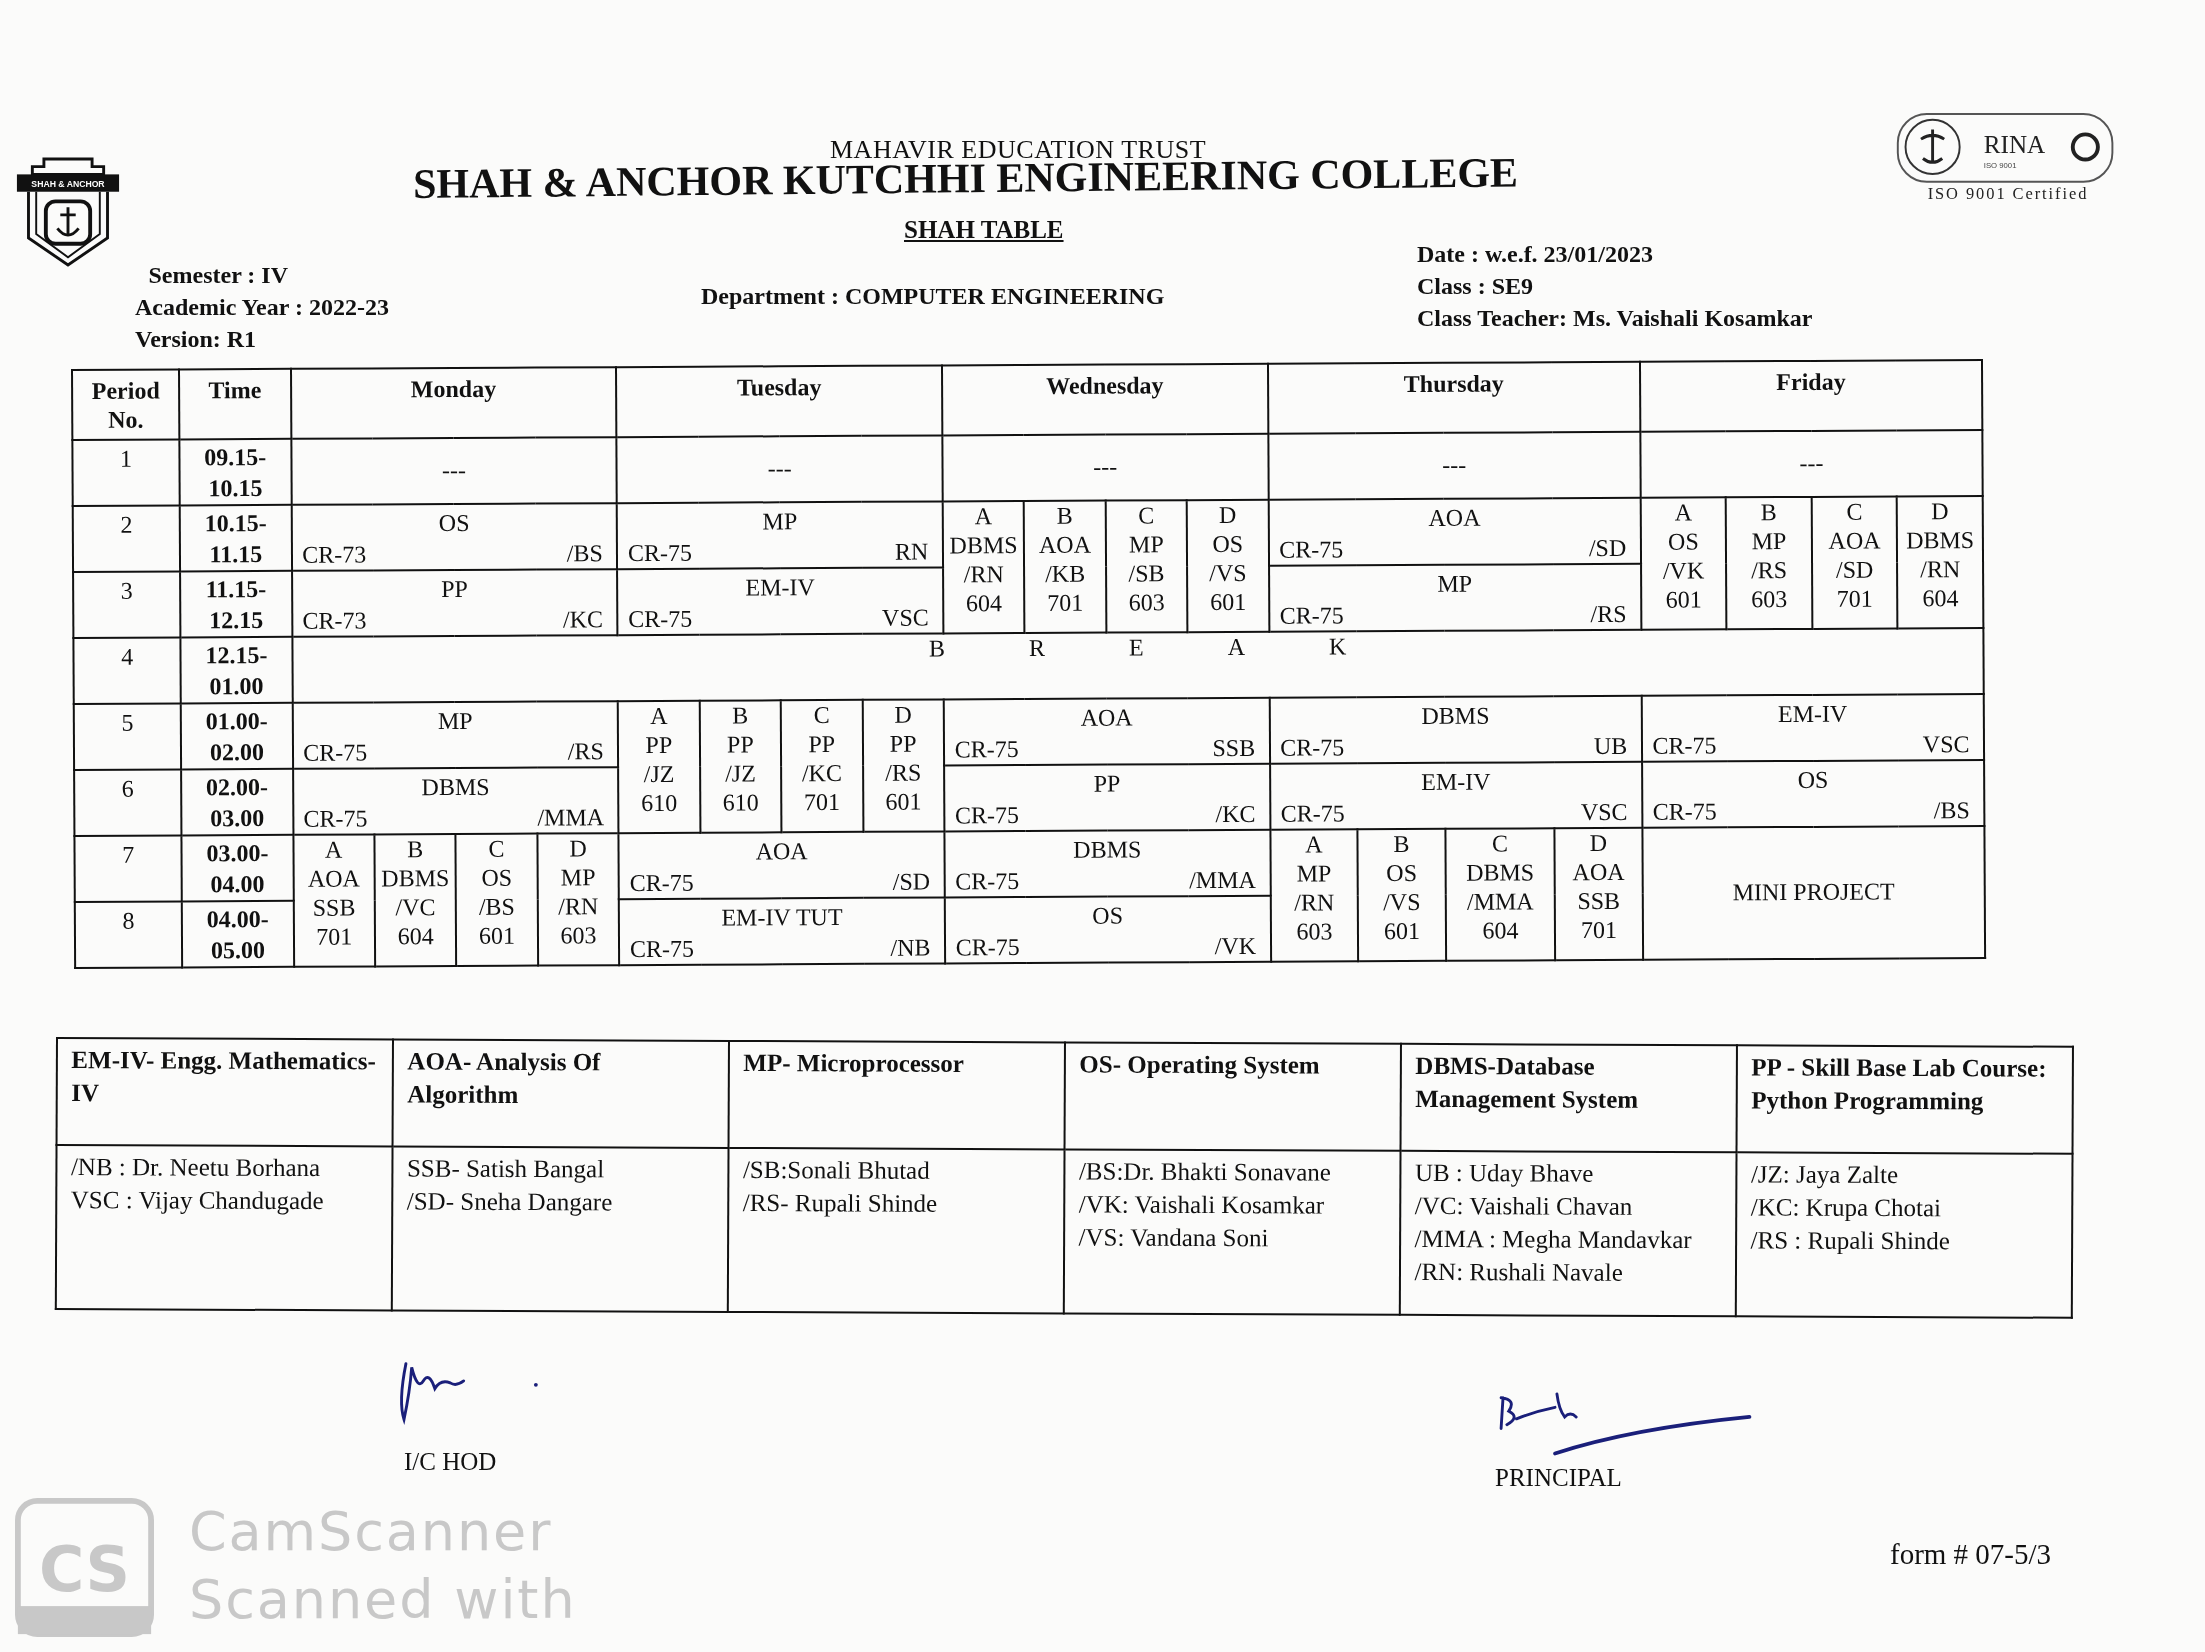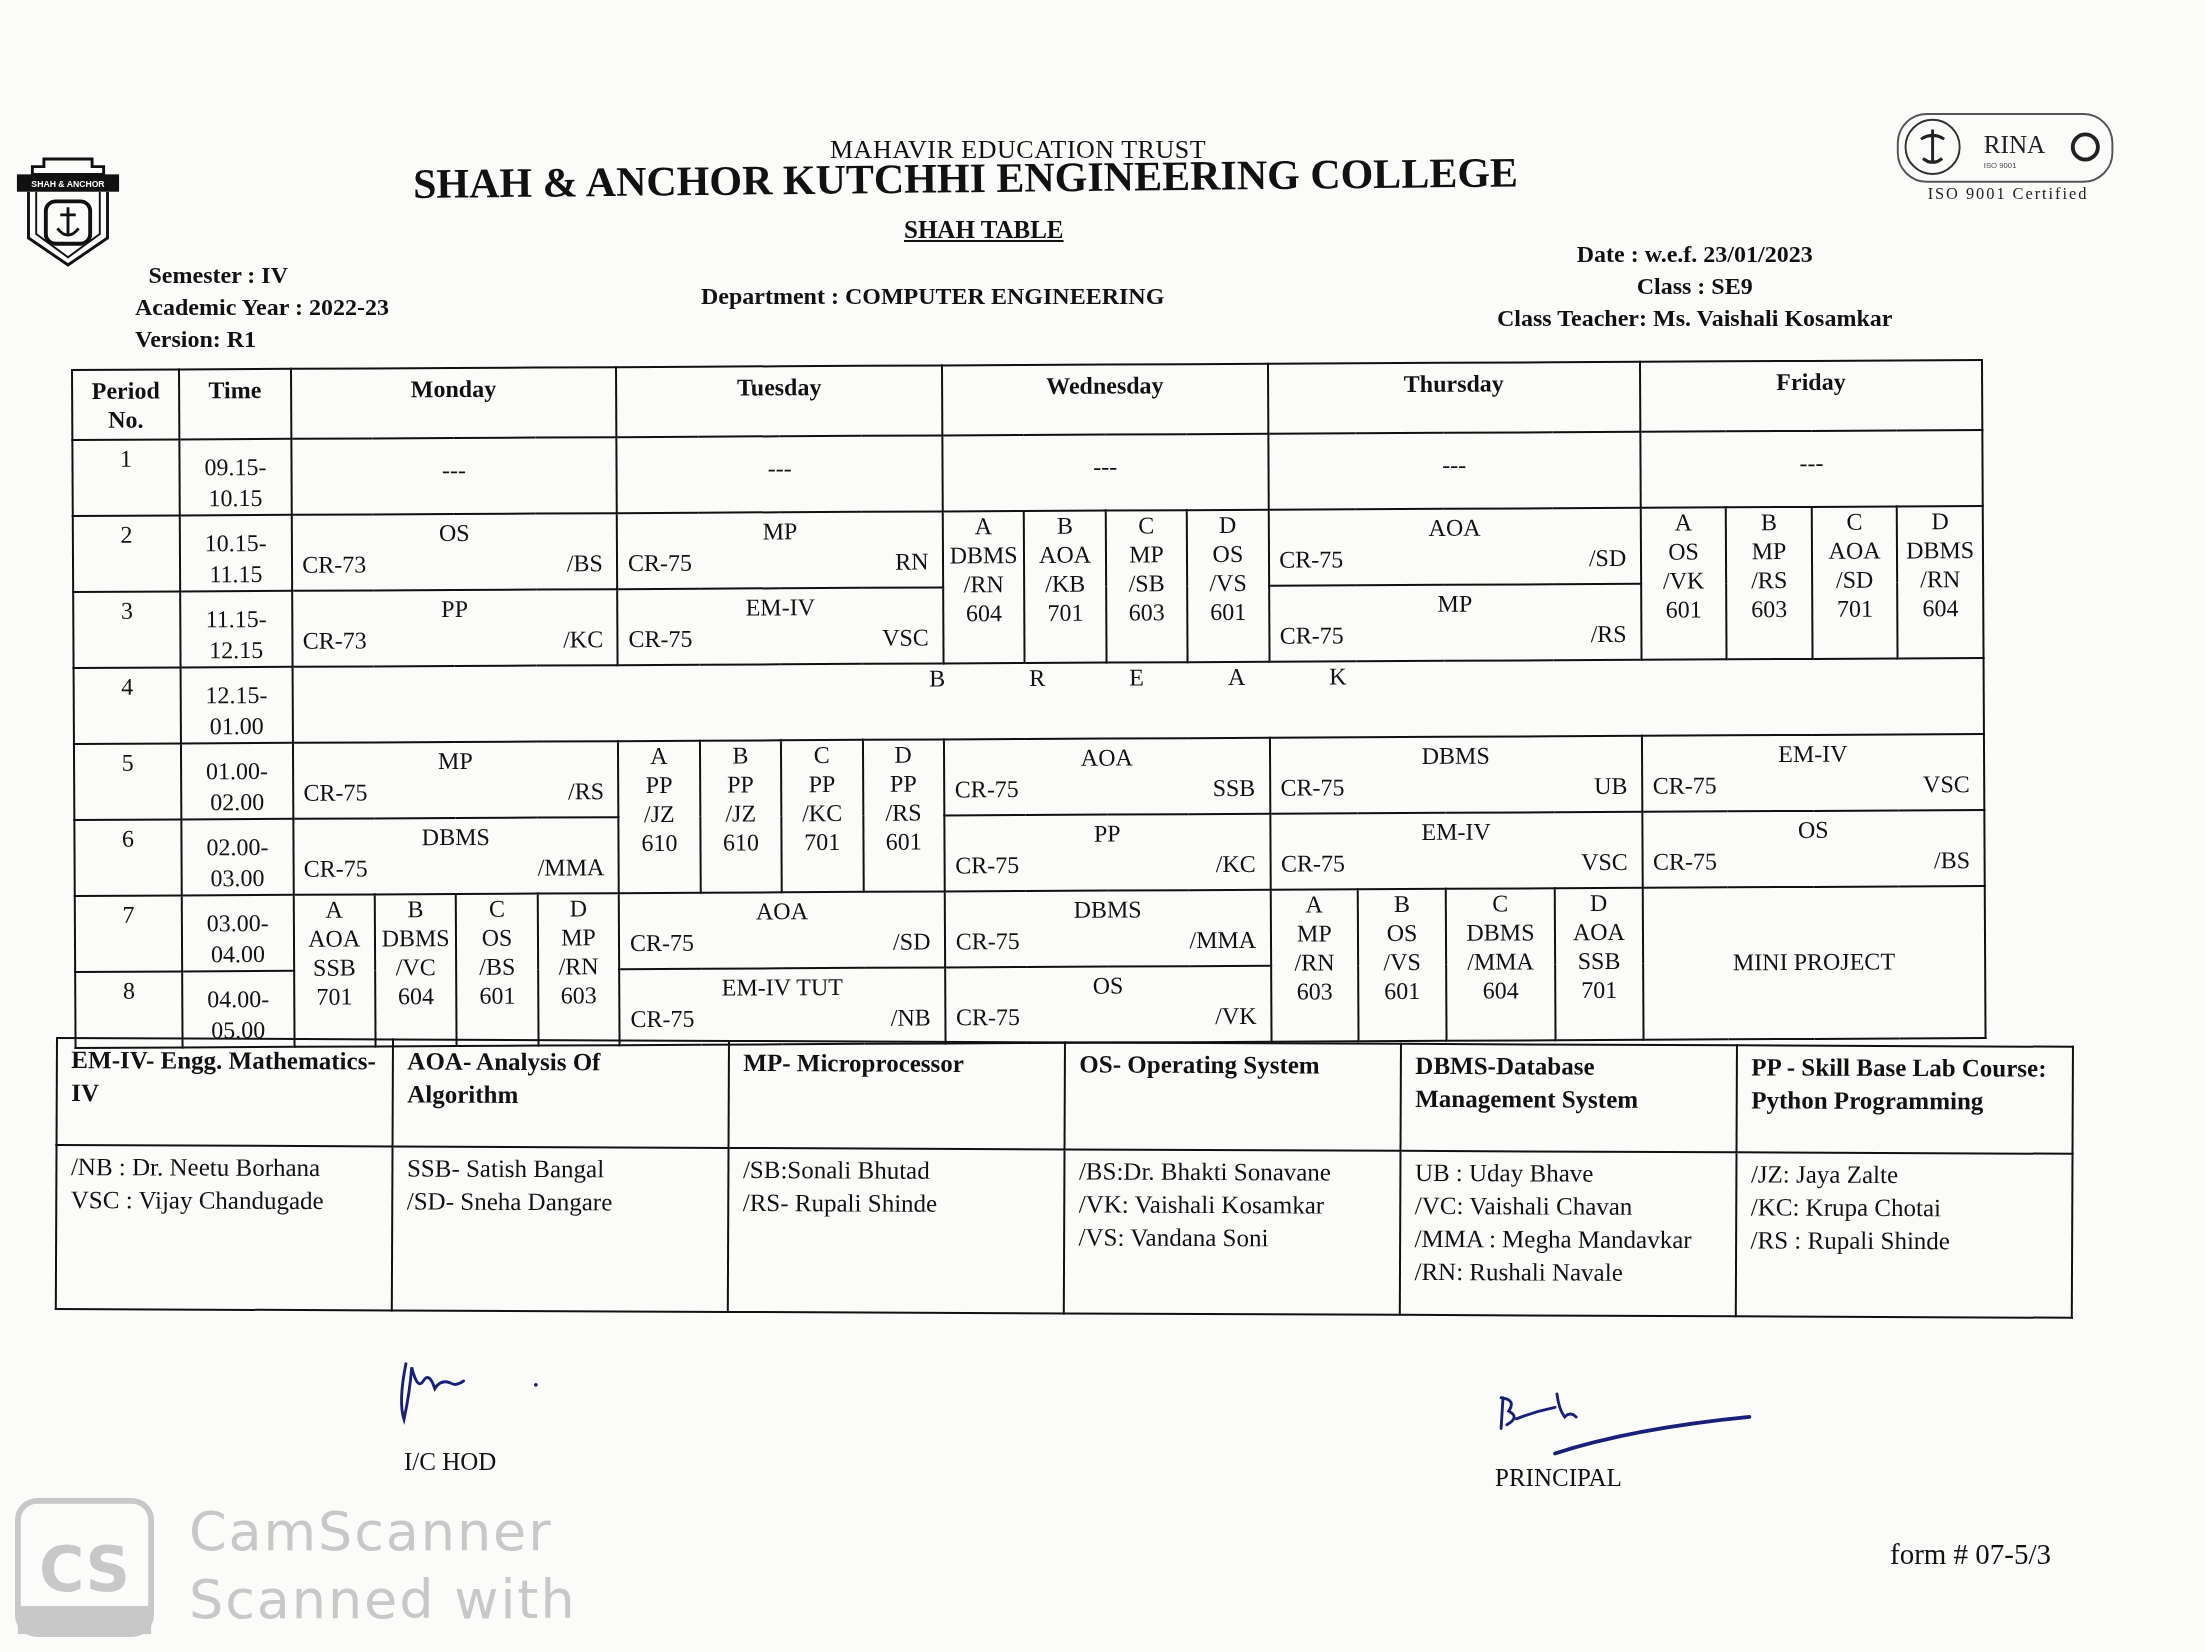--- a/index.html
+++ b/index.html
@@ -12,27 +12,27 @@
   
   #logo { left:15.4px; top:153px; width:106px; height:116px; }
   #trust { left:830px; top:135px; font-size:26px; letter-spacing:0.5px; }
   #college { left:413px; top:160px; font-size:42px; font-weight:bold; transform:rotate(-0.6deg); transform-origin:left; }
   #tt-title { left:904px; top:216px; font-size:25px; font-weight:bold; text-decoration:underline; }
   #iso { left:1892px; top:110px; width:232px; height:97px; }
   .meta { font-size:24px; font-weight:bold; line-height:32px; }
   #meta-left { left:135px; top:259px; }
   #meta-left div:first-child { padding-left:13.5px; }
   #dept { left:701px; top:280px; }
-  #meta-right { left:1497px; top:238px;text-align:center; }
+  #meta-right { left:1417px; top:238px; }
   
   #tt { left:71px; top:369px; width:1912px; border-collapse:collapse; table-layout:fixed; transform:rotate(-0.3deg); transform-origin:left top; }
   #tt td, #tt th { border:2.9px solid #111; font-size:24px; text-align:center; vertical-align:top; padding:0; line-height:29px; font-weight:normal; }
   #tt th { font-weight:bold; height:62px; padding-top:5.8px; }
   #tt td.pn { font-size:24px; padding-top:3.9px; }
-  #tt td.tm { font-weight:normal; line-height:31px; padding-top:12px; }
+  #tt td.tm { font-weight:bold; line-height:31px; padding-top:2px; }
   .row { height:64px; }
   .subj { display:block; padding-top:3.9px; }
   .roomline { display:flex; justify-content:space-between; padding:1.9px 13.5px 0 9.7px; }
   .batch { line-height:29px; padding-top:1.9px; }
   .dash { display:block; padding-top:17.4px; }
   #break-cell { font-size:35px; font-weight:bold; letter-spacing:0; vertical-align:middle; }
   #break-cell span { display:inline-block; margin:0 42px; }
   .mini { vertical-align:middle !important; }
   
   #legend { left:56px; top:1037px; width:2018px; border-collapse:collapse; table-layout:fixed; transform:rotate(0.25deg); transform-origin:left top; }

